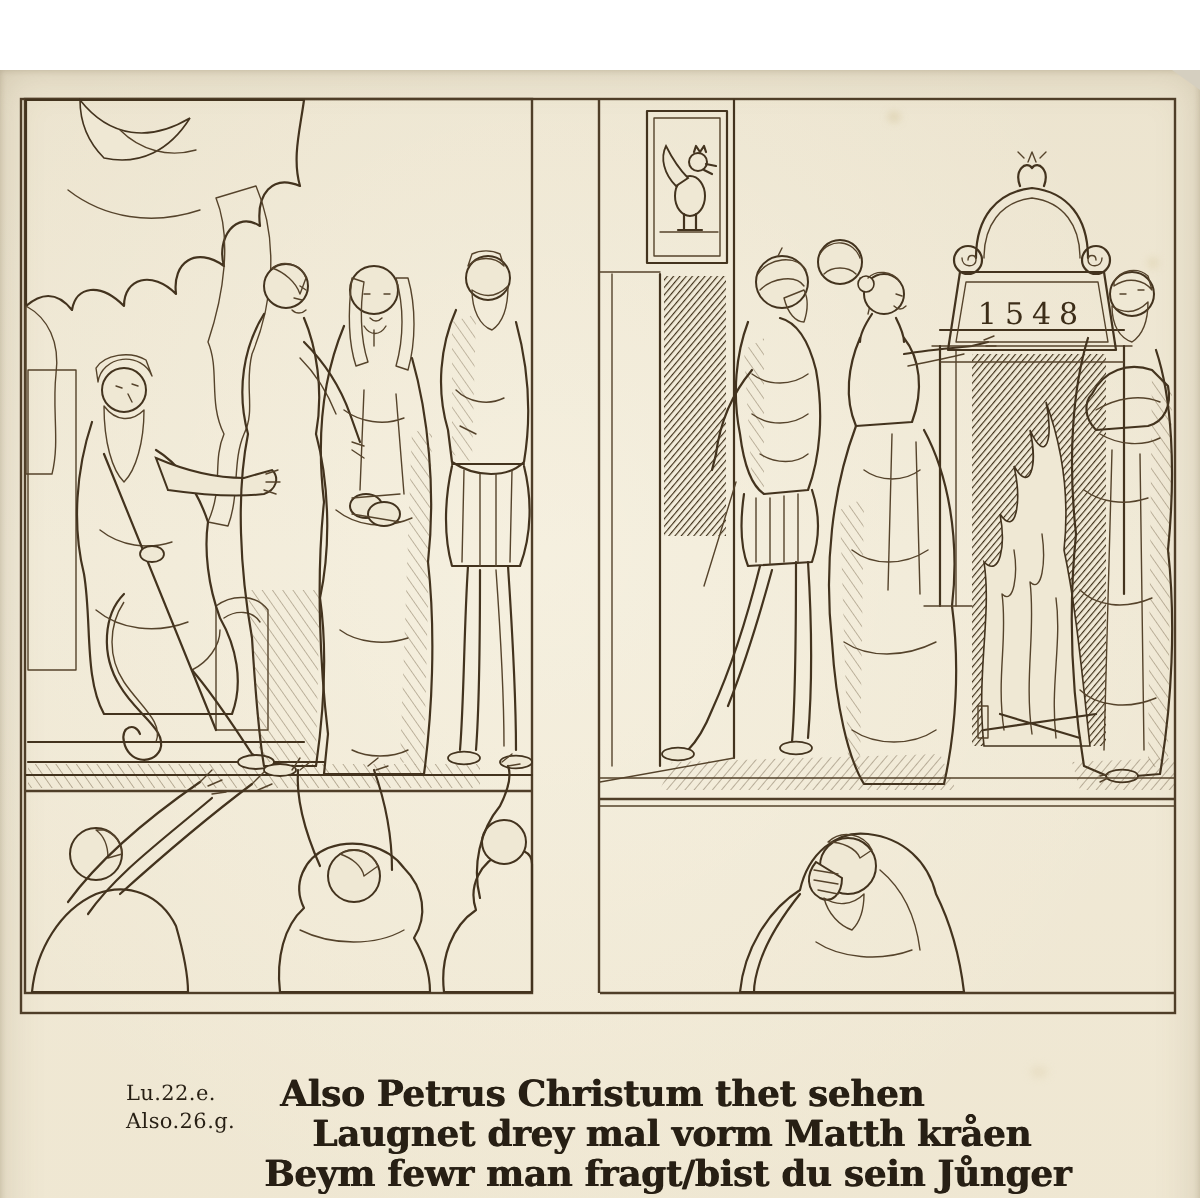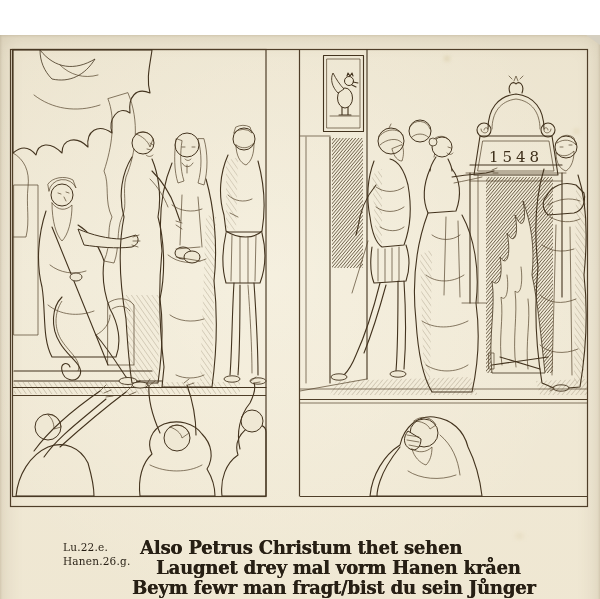--- a/index.html
+++ b/index.html
@@ -281,21 +281,21 @@
       <path class="lt" d="M407,400 l12,2 M407,405 l12,2 M409,410 l10,2"></path>
       <path d="M412,414 C414,422 420,428 426,430 C430,426 432,420 432,412 C426,418 418,418 412,414 Z" fill="url(#h3)" class="lt"></path>
       <path class="ln" d="M400,412 C392,422 384,434 380,446 M380,446 C378,452 377,457 377,461"></path>
       <path class="lt" d="M440,400 C452,410 458,424 460,440 M408,436 C420,444 440,446 456,440"></path>
     </g>
   </svg>
 
   <div class="caption">
     <div class="refs">
       <div>Lu.22.e.</div>
-      <div>Hanen.26.g.</div>
+      <div>Also.26.g.</div>
     </div>
     <div class="verse">
       <div>Also Petrus Christum thet sehen</div>
-      <div>Laugnet drey mal vorm Hanen kråen</div>
+      <div>Laugnet drey mal vorm Matth kråen</div>
       <div>Beym fewr man fragt/bist du sein Jůnger</div>
     </div>
   </div>
 </div>
 
 </body></html>

